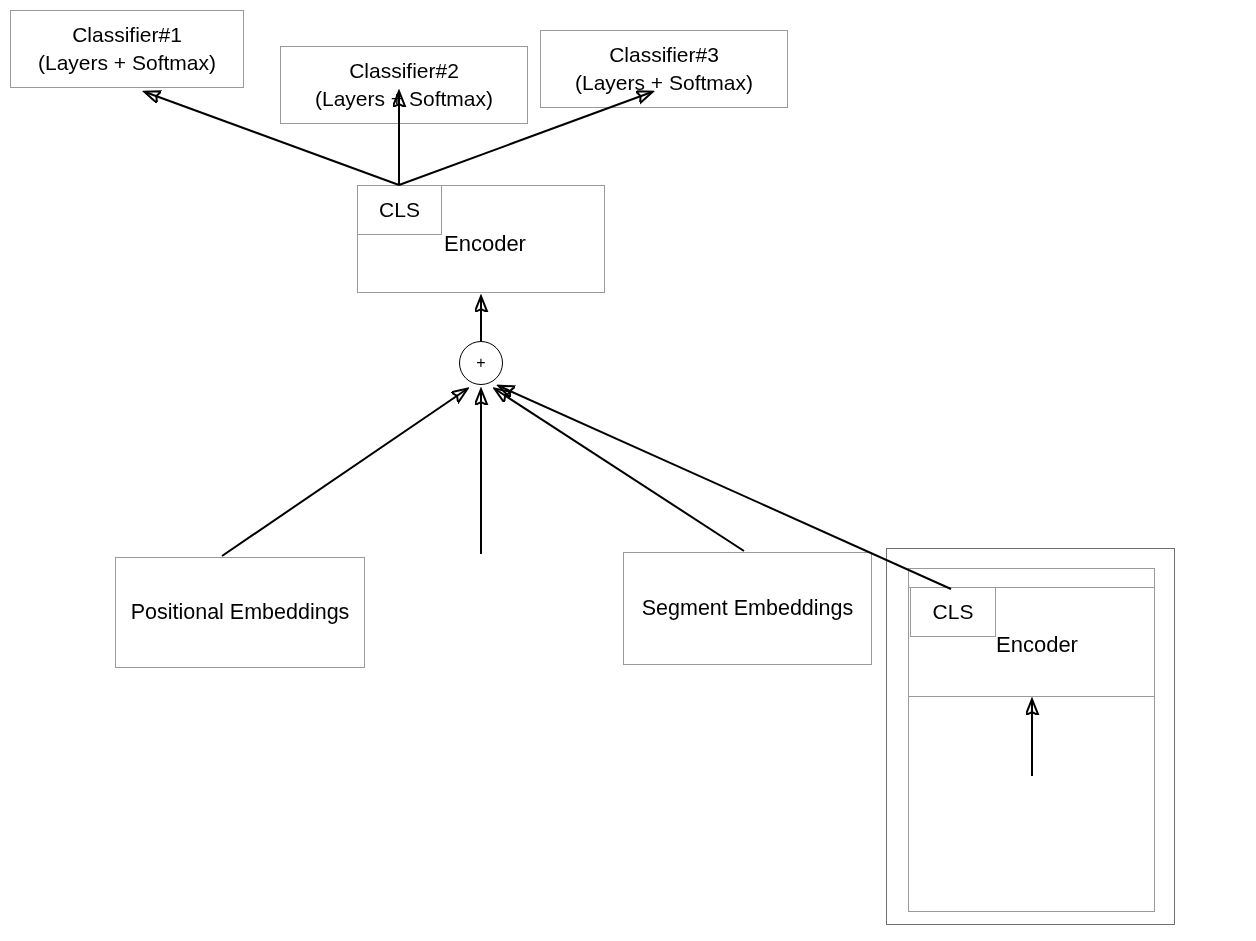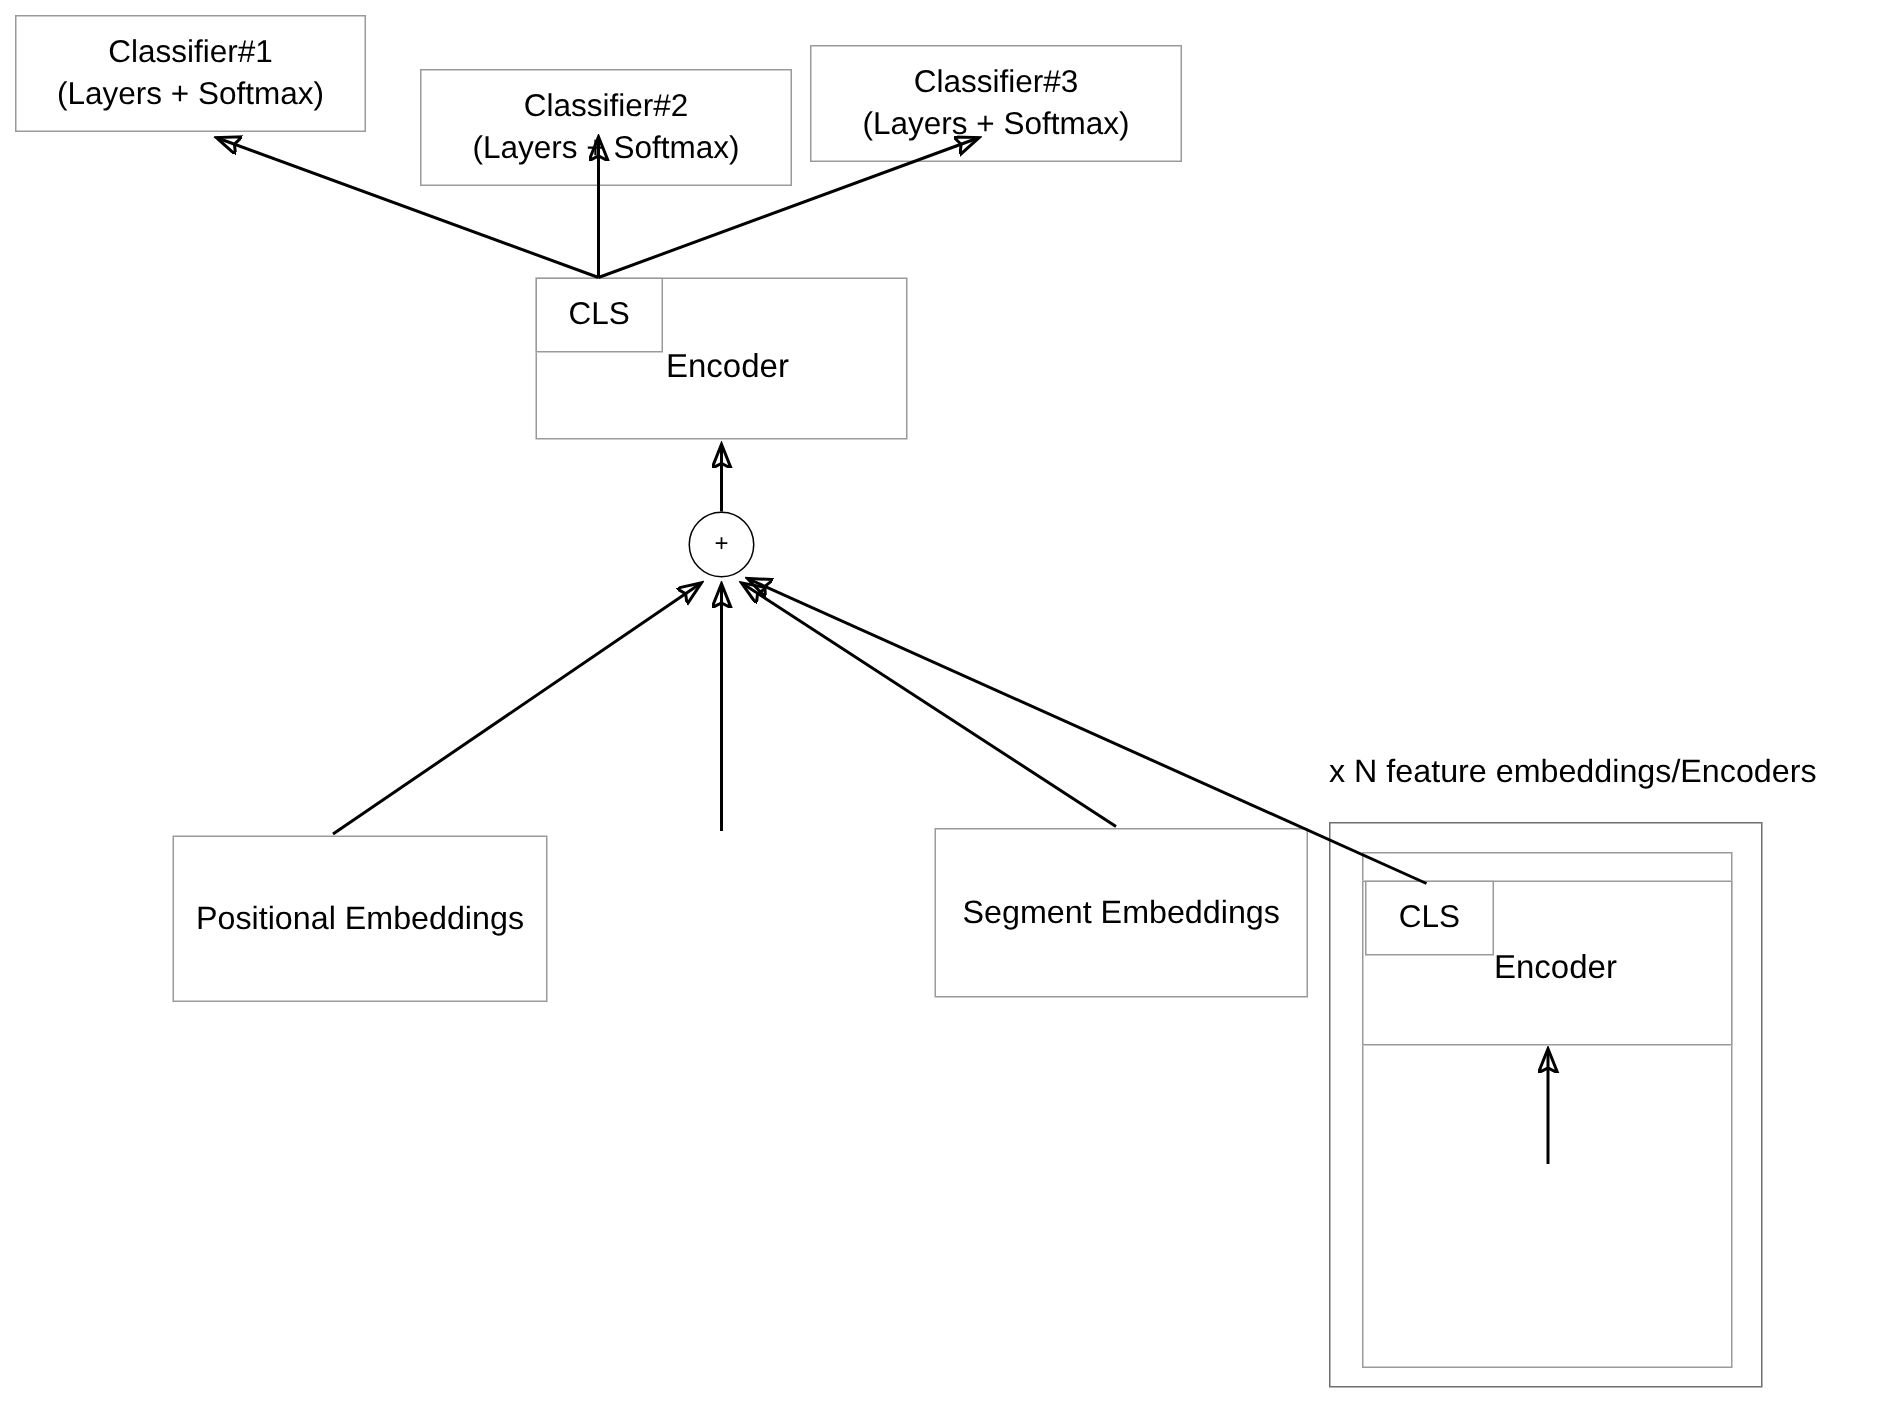--- a/index.html
+++ b/index.html
@@ -135,21 +135,20 @@
 
   <div class="box" id="cls-main" style="left:357px; top:185px; width:85px; height:50px;">CLS</div>
 
   <div class="circle-node" id="sum-node" style="left:459px; top:341px; width:44px; height:44px;">+</div>
 
   <div class="box embed-box" id="positional-embeddings" style="left:90px; top:557px; width:250px; height:111px;margin-left:25px;">Positional Embeddings</div>
 
 
   <div class="box embed-box" id="segment-embeddings" style="left:623px; top:552px; width:249px; height:113px;">Segment Embeddings</div>
 
-  <div id="panel-caption">x N feature embeddings/Encoders</div>
 
   <div class="box" id="panel-outer" style="left:886px; top:548px; width:289px; height:377px;"></div>
 
   <div class="box" id="panel-inner" style="left:908px; top:568px; width:247px; height:344px;"></div>
 
   <div class="box" id="encoder-sub" style="left:908px; top:587px; width:247px; height:110px;">
     <span id="encoder-sub-label">Encoder</span>
   </div>
 
   <div class="box" id="cls-sub" style="left:910px; top:587px; width:86px; height:50px;">CLS</div>

